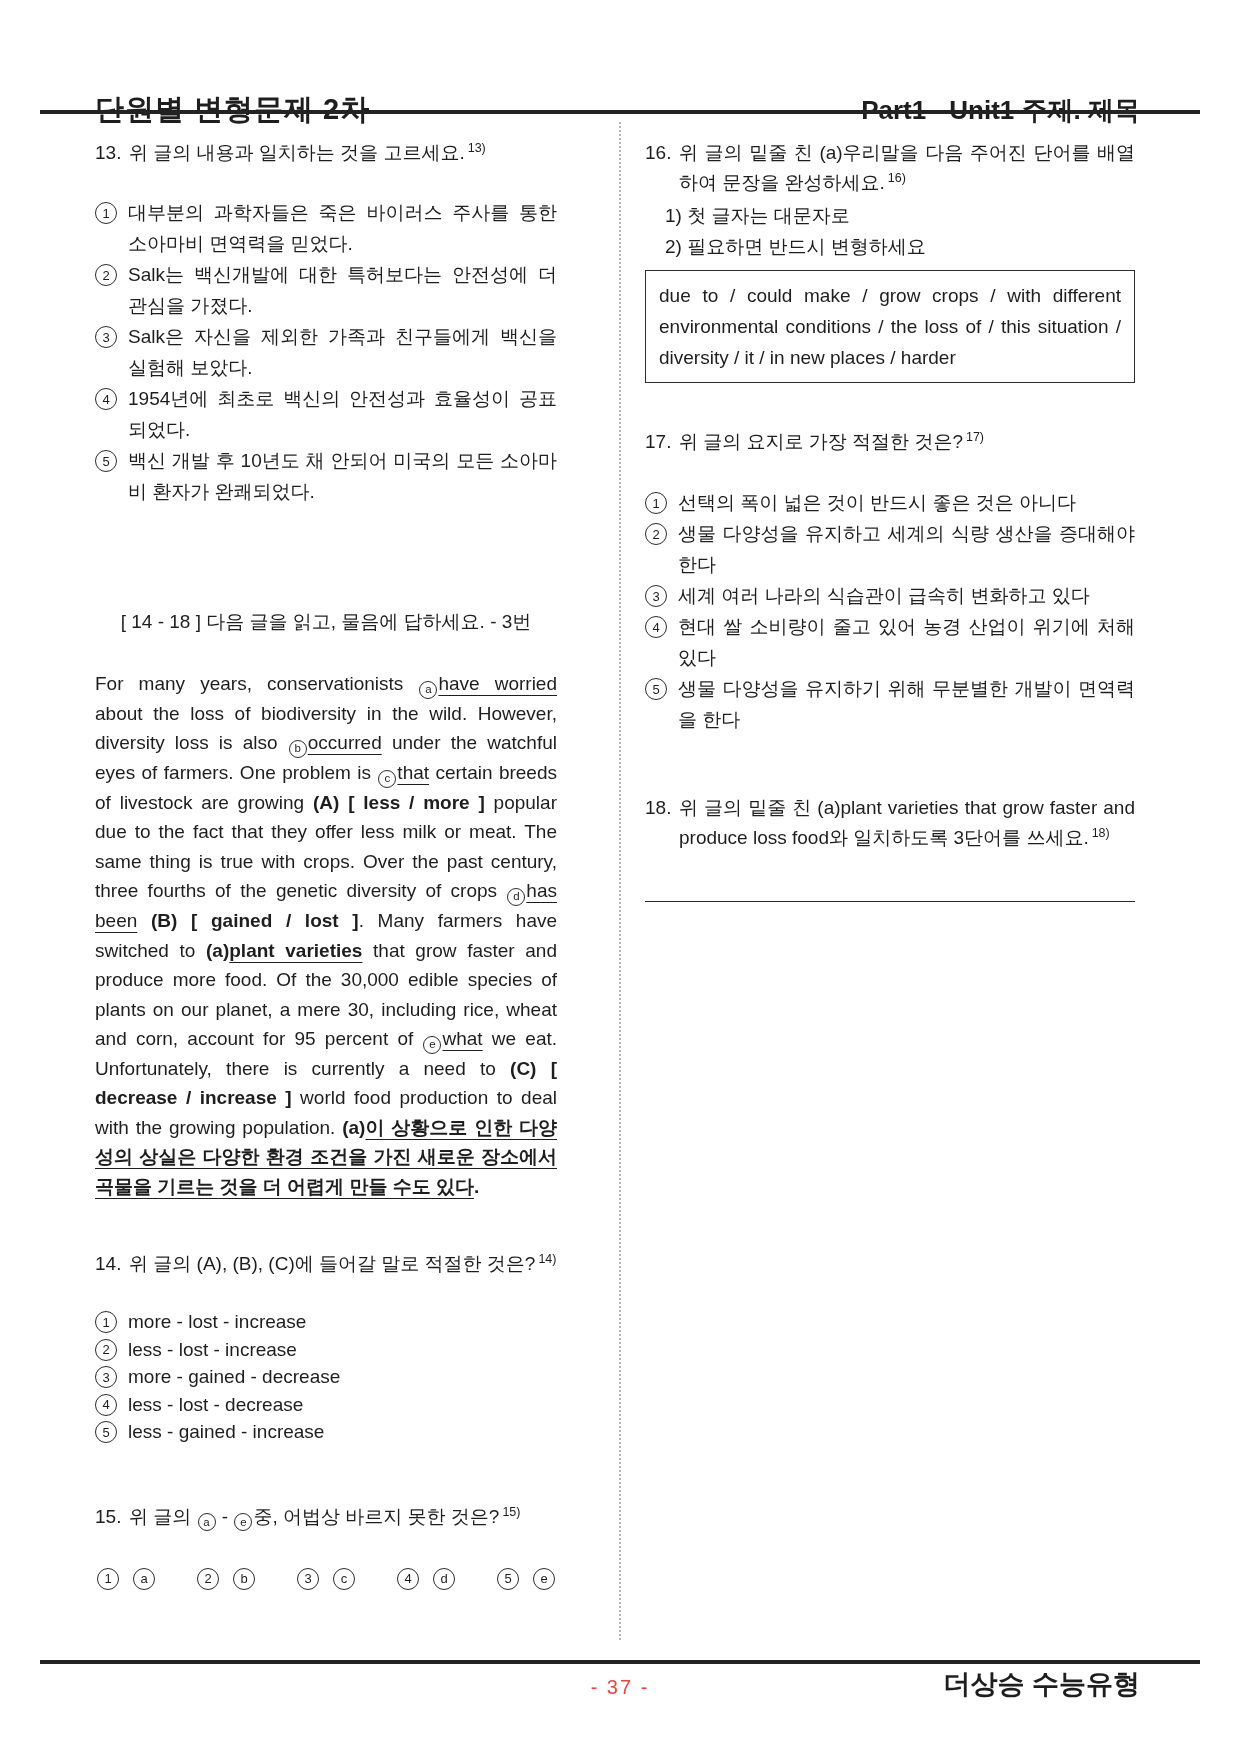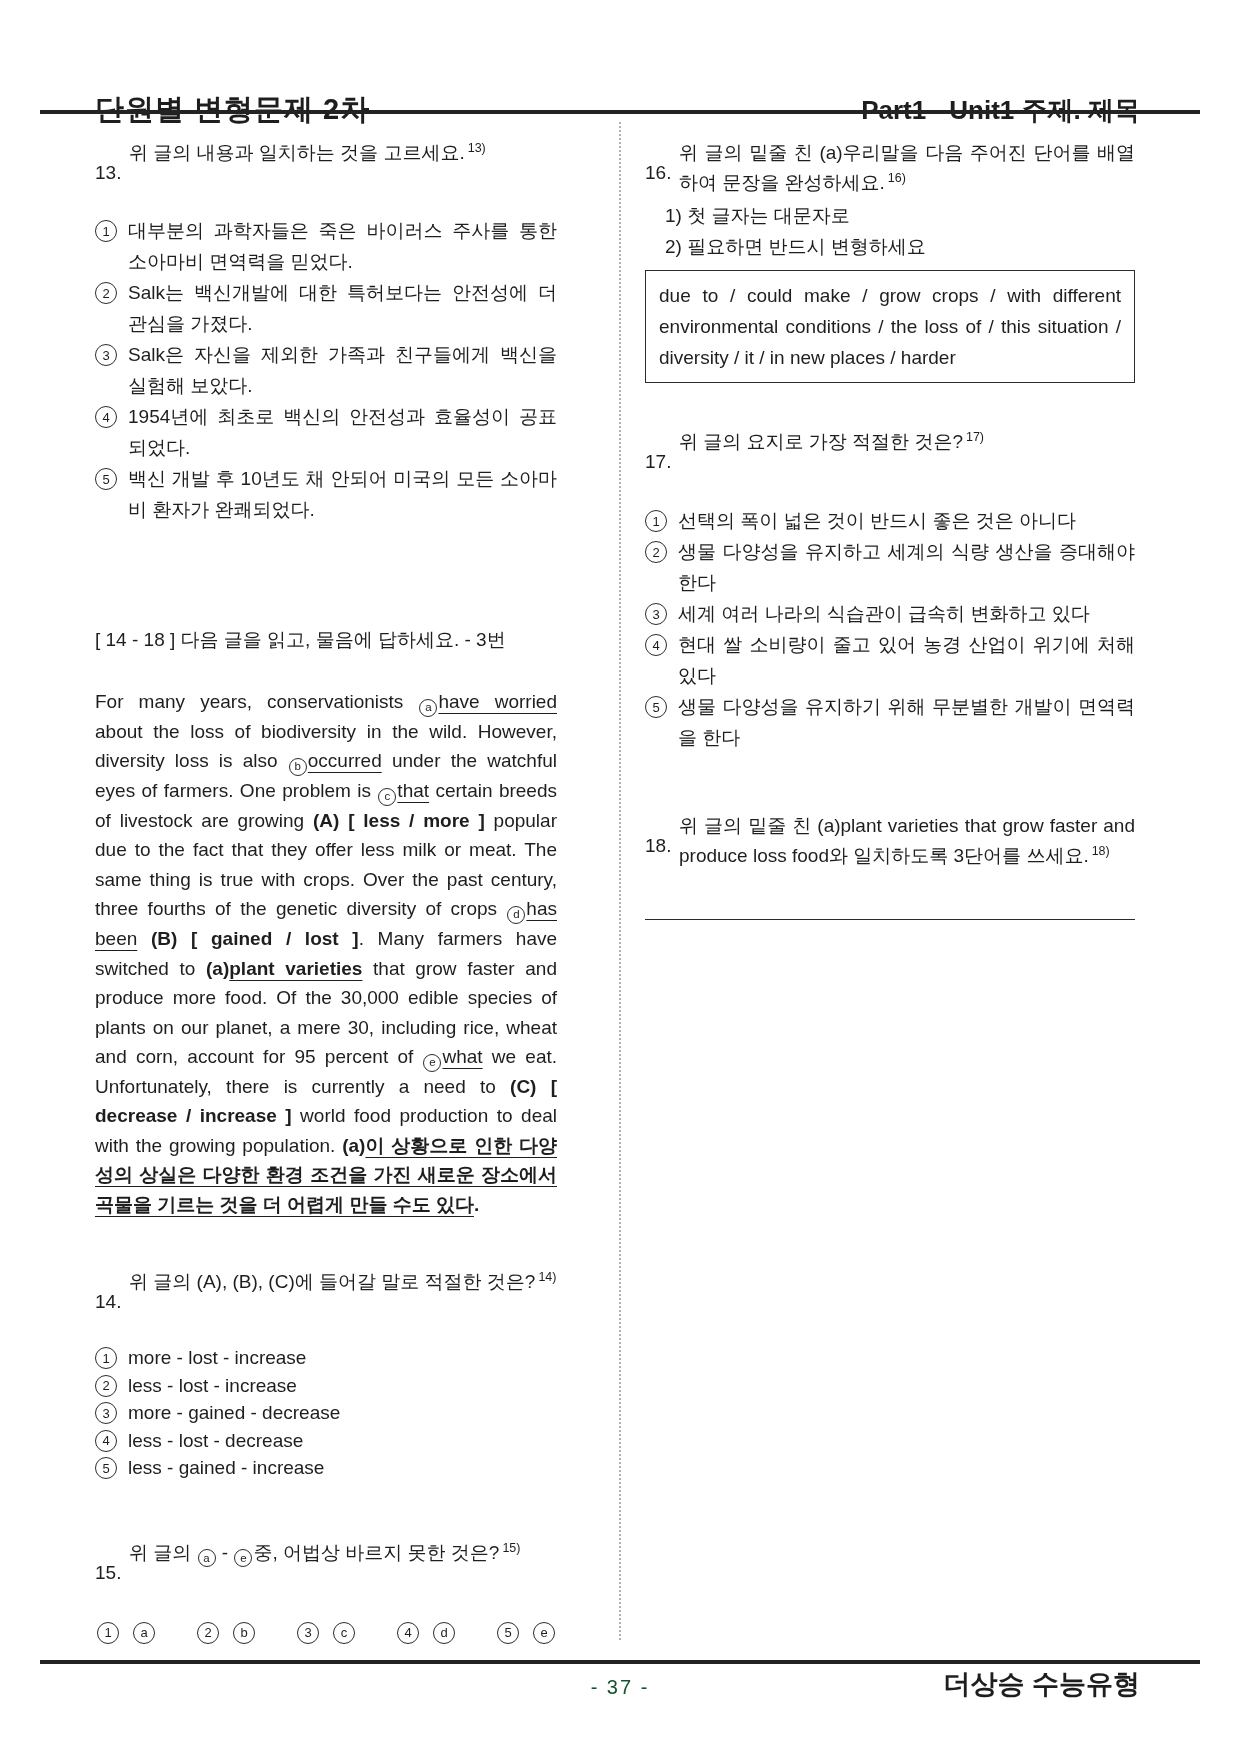--- a/index.html
+++ b/index.html
@@ -11,46 +11,46 @@
   
   .header { position:absolute; top:62px; left:95px; width:1045px;
     display:flex; justify-content:space-between; align-items:baseline; }
   .h-left  { font-size:29px; font-weight:bold; letter-spacing:1px; }
   .h-right { font-size:26px; font-weight:bold;margin-top:31px; }
   .rule-top    { position:absolute; top:110px;  left:40px; width:1160px; height:4px; background:#232323; }
   .rule-bottom { position:absolute; top:1660px; left:40px; width:1160px; height:4px; background:#232323; }
   .divider { position:absolute; top:122px; left:619px; height:1518px; width:0;
     border-left:2px dotted #b3b3b3; }
   .page-num { position:absolute; top:1676px; left:0; width:1240px; text-align:center;
-    font-size:20px; letter-spacing:2px; color:#14532d; }
+    font-size:20px; letter-spacing:2px; color:#ef4444; }
   .brand { position:absolute; top:1666px; right:100px; font-size:27px; font-weight:bold; }
   
   .col { position:absolute; top:138px; }
   .col-left  { left:95px;  width:462px; }
   .col-right { left:645px; width:490px; }
   
   .qrow { display:flex; line-height:30px; }
-  .qnum { flex:none; width:34px;margin-top:20px; }
+  .qnum { flex:none; width:34px; }
   .qtext { flex:1; text-align:justify; }
   .qref { font-size:12.5px; position:relative; top:-7px; margin-left:3px; white-space:nowrap; }
   
   .circ { display:inline-flex; align-items:center; justify-content:center;
     border:1.3px solid #2c2c2c; border-radius:50%; box-sizing:border-box;
     background:#fff; font-weight:normal; }
   .circ-m { width:22px; height:22px; font-size:13px; flex:none; }
   .circ-s { width:18px; height:18px; font-size:11.5px; vertical-align:-3px; margin:0 1px; }
   
   .opts { margin-top:27px; }
   .opt { display:flex; line-height:31px; }
   .opt .circ-m { margin:5px 11px 0 0; }
   .opt-text { flex:1; text-align:justify; }
   .opts-plain .opt { line-height:27.5px; }
   .opts-plain .opt .circ-m { margin-top:3px; }
   
-  .section-header { margin-top:100px; line-height:30px; }
+  .section-header { margin-top:100px; line-height:30px;text-align:center; }
   .passage { margin-top:32px; line-height:29.5px; text-align:justify; }
   .seg-b { font-weight:bold; }
   .seg-u { text-decoration:underline; text-underline-offset:4.5px; text-decoration-thickness:1.4px; }
   .q14 { margin-top:48px; }
   .q15 { margin-top:56px; }
   .q15-row { margin-top:34px; display:flex; justify-content:space-between; padding:0 2px; }
   .pair { display:flex; gap:14px; }
   
   .q16-note { padding-left:20px; line-height:31px; }
   .word-box { margin-top:8px; border:1.6px solid #2c2c2c; padding:9px 13px;

